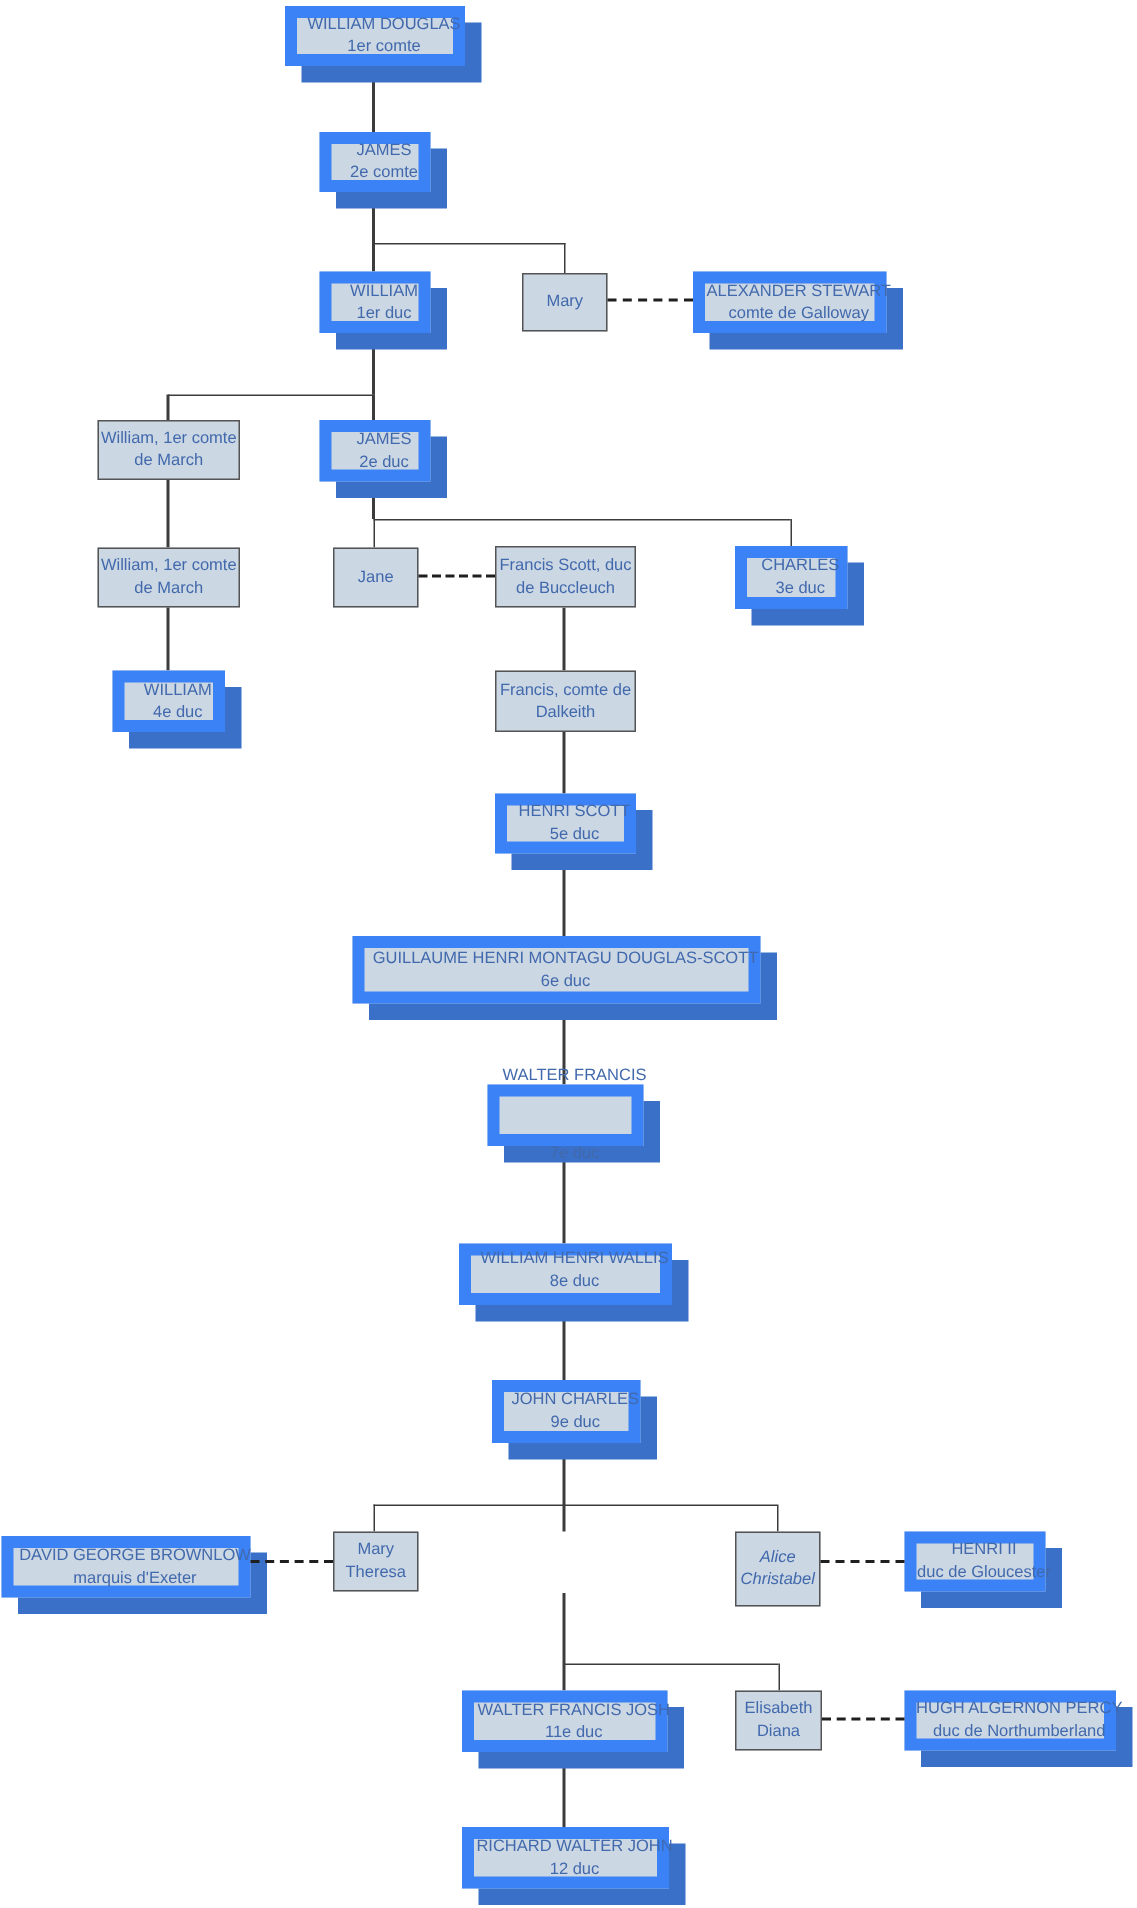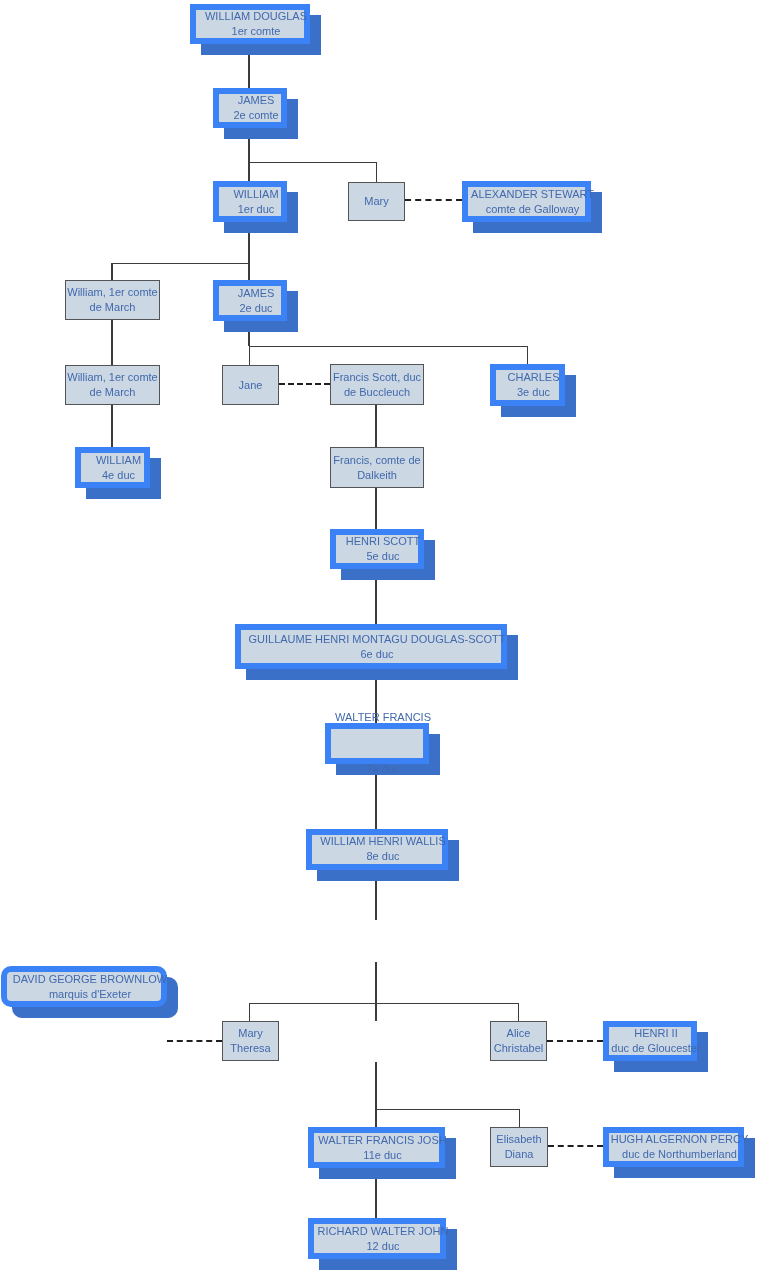--- a/index.html
+++ b/index.html
@@ -21,21 +21,21 @@
     line-height: 15px;
     display: flex;
     flex-direction: column;
     align-items: center;
     justify-content: center;
     text-align: center;
     white-space: nowrap;
     z-index: 2;
   }
   .node.shadow {
-    border: 6px solid #3b82f6;
+    border: 8px solid #3b82f6;
     box-shadow: 11px 11px 0 var(--shadow-color, #3b70c8);
     padding-left: 12px;
   }
   .sline {
     position: absolute;
     background: var(--line-color, #3c3c3c);
     z-index: 1;
   }
   .dline {
     position: absolute;
@@ -136,29 +136,33 @@
       <span>6e duc</span>
     </div>
     <div class="node shadow" style="left: 325px; top: 723px; width: 104px; height: 41px; gap: 37px;">
       <span>WALTER FRANCIS</span>
       <span>7e duc</span>
     </div>
     <div class="node shadow" style="left: 306px; top: 829px; width: 142px; height: 41px; justify-content: flex-end;">
       <span>WILLIAM HENRI WALLIS</span>
       <span>8e duc</span>
     </div>
-    <div class="node shadow" style="left: 1px; top: 966px; width: 166px; height: 41px; border-radius: 10px;">
+    <div class="node shadow" style="left: 328px; top: 920px; width: 99px; height: 42px;">
+      <span>JOHN CHARLES</span>
+      <span>9e duc</span>
+    </div>
+    <div class="node shadow" style="left: 1px; top: 1024px; width: 166px; height: 41px;">
       <span>DAVID GEORGE BROWNLOW</span>
       <span>marquis d'Exeter</span>
     </div>
     <div class="node" style="left: 222px; top: 1021px; width: 57px; height: 40px;">
       <span>Mary</span>
       <span>Theresa</span>
     </div>
-    <div class="node" style="left: 490px; top: 1021px; width: 57px; height: 40px;">
+    <div class="node" style="left: 490px; top: 1021px; width: 57px; height: 50px; font-style: italic;">
       <span>Alice</span>
       <span>Christabel</span>
     </div>
     <div class="node shadow" style="left: 603px; top: 1021px; width: 94px; height: 40px;">
       <span>HENRI II</span>
       <span>duc de Gloucester</span>
     </div>
     <div class="node shadow" style="left: 308px; top: 1127px; width: 137px; height: 41px;">
       <span>WALTER FRANCIS JOSH</span>
       <span>11e duc</span>

